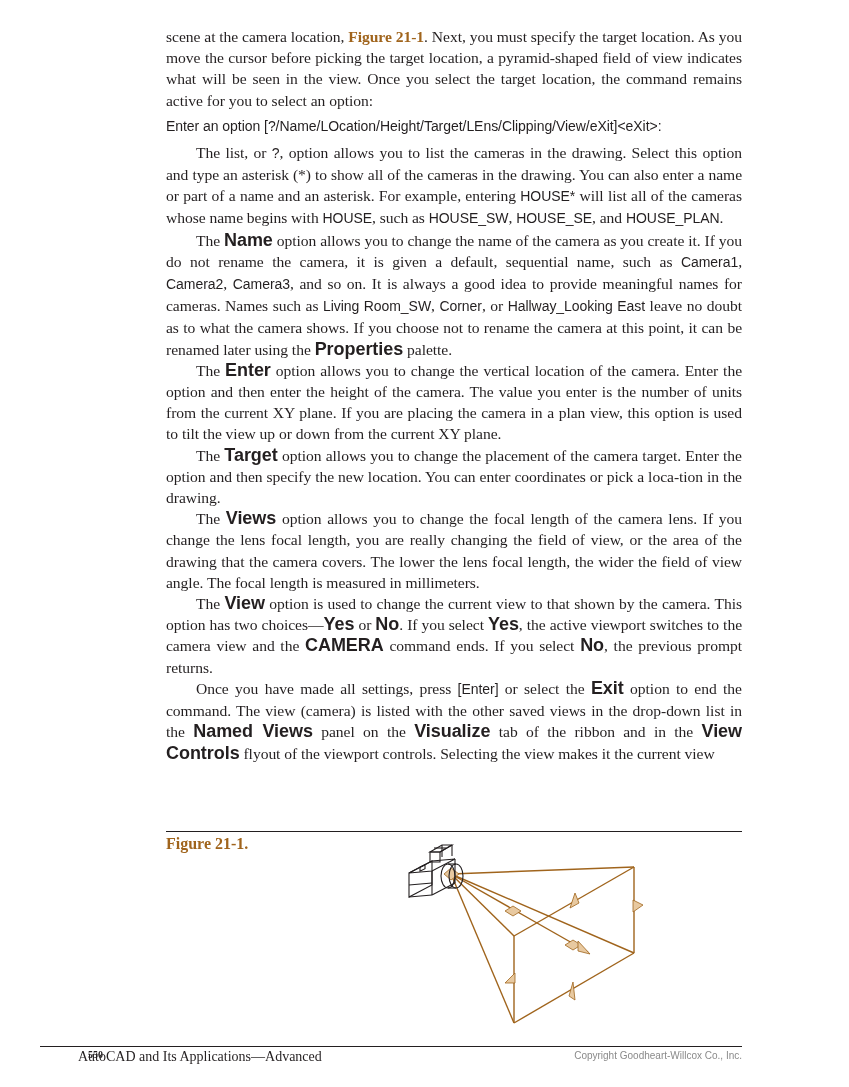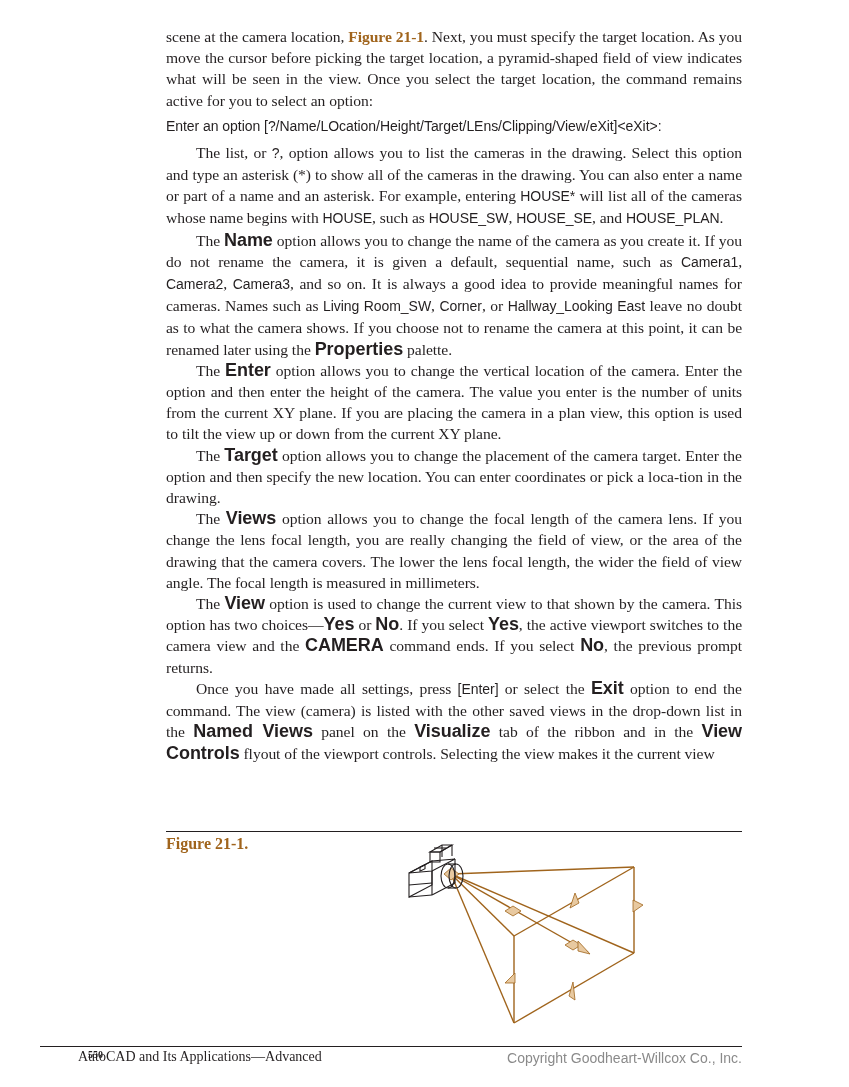--- a/index.html
+++ b/index.html
@@ -26,21 +26,21 @@
   #figure-caption {
     position: absolute; left: 166px; top: 836px; width: 140px;
     font-family: "Liberation Serif", "DejaVu Serif", serif; font-size: 16px; line-height: 16.4px;
   }
   #figure-caption .num { color: #a0641c; font-weight: bold; display: block; }
   #figure-svg { position: absolute; left: 380px; top: 834px; }
 
   #footer-rule { position: absolute; left: 40px; top: 1046px; width: 702px; border-top: 1px solid #231f20; }
   #footer-page { position: absolute; left: 40px; top: 1049px; font-family: "Liberation Serif", "DejaVu Serif", serif; font-weight: bold; font-size: 10px; margin-left: 48px; }
   #footer-title { position: absolute; left: 78px; top: 1049px; font-family: "Liberation Serif", "DejaVu Serif", serif; font-size: 14px; }
-  #footer-copy { position: absolute; right: 107px; top: 1050px; font-family: "Liberation Sans", "DejaVu Sans", sans-serif; font-size: 14px; color: #8a8a8a; }
+  #footer-copy { position: absolute; right: 107px; top: 1050px; font-family: "Liberation Sans", "DejaVu Sans", sans-serif; font-size: 10px; color: #8a8a8a; }
 </style>
 </head>
 <body>
 
 <div id="body-text">
   <p class="noindent"><span>scene at the camera location, </span><span class="figref">Figure 21-1</span><span>. Next, you must specify the target location. As you move the cursor before picking the target location, a pyramid-shaped field of view indicates what will be seen in the view. Once you select the target location, the command remains active for you to select an option:</span></p>
 
   <p class="cmd">Enter an option [?/Name/LOcation/Height/Target/LEns/Clipping/View/eXit]&lt;eXit&gt;:</p>
 
   <p><span>The list, or </span><span class="k">?</span><span>, option allows you to list the cameras in the drawing. Select this option and type an asterisk (*) to show all of the cameras in the drawing. You can also enter a name or part of a name and an asterisk. For example, entering </span><span class="k">HOUSE*</span><span> will list all of the cameras whose name begins with </span><span class="k">HOUSE</span><span>, such as </span><span class="k">HOUSE_SW</span><span>, </span><span class="k">HOUSE_SE</span><span>, and </span><span class="k">HOUSE_PLAN</span><span>.</span></p>

